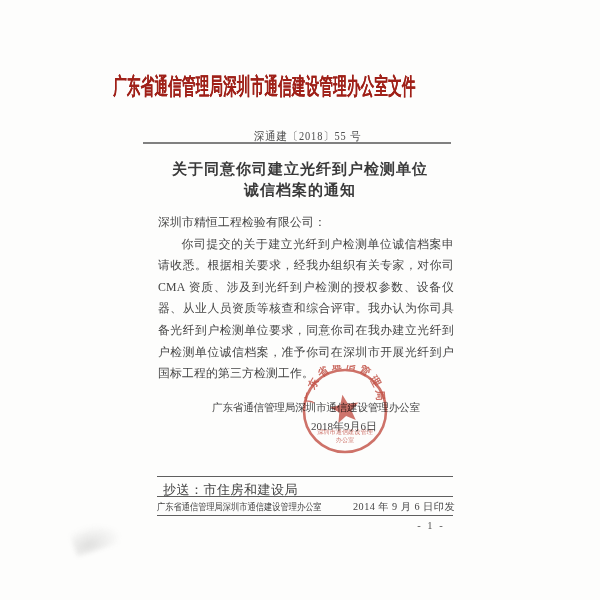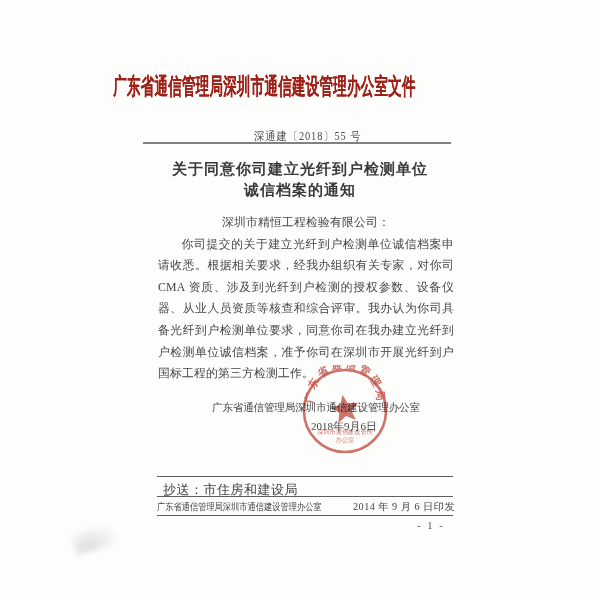--- a/index.html
+++ b/index.html
@@ -41,21 +41,21 @@
   }
 
   .body-text{
     position:absolute;top:212px;left:158px;width:296px;
     font-size:11.8px;line-height:21.6px;color:#454545;
     letter-spacing:0.2px;
   }
   .body-text .para{
     margin:0;text-indent:2em;text-align:justify;
   }
-  .addressee{margin:0 0 0 0;text-align:center;}
+  .addressee{margin:0 0 0 0;}
 
   .signature-org{
     position:absolute;top:401px;left:212px;
     font-size:10.6px;color:#464646;letter-spacing:-0.2px;white-space:nowrap;
   }
   .signature-date{
     position:absolute;top:419px;left:284px;width:120px;text-align:center;
     font-size:11px;color:#464646;
   }
 

